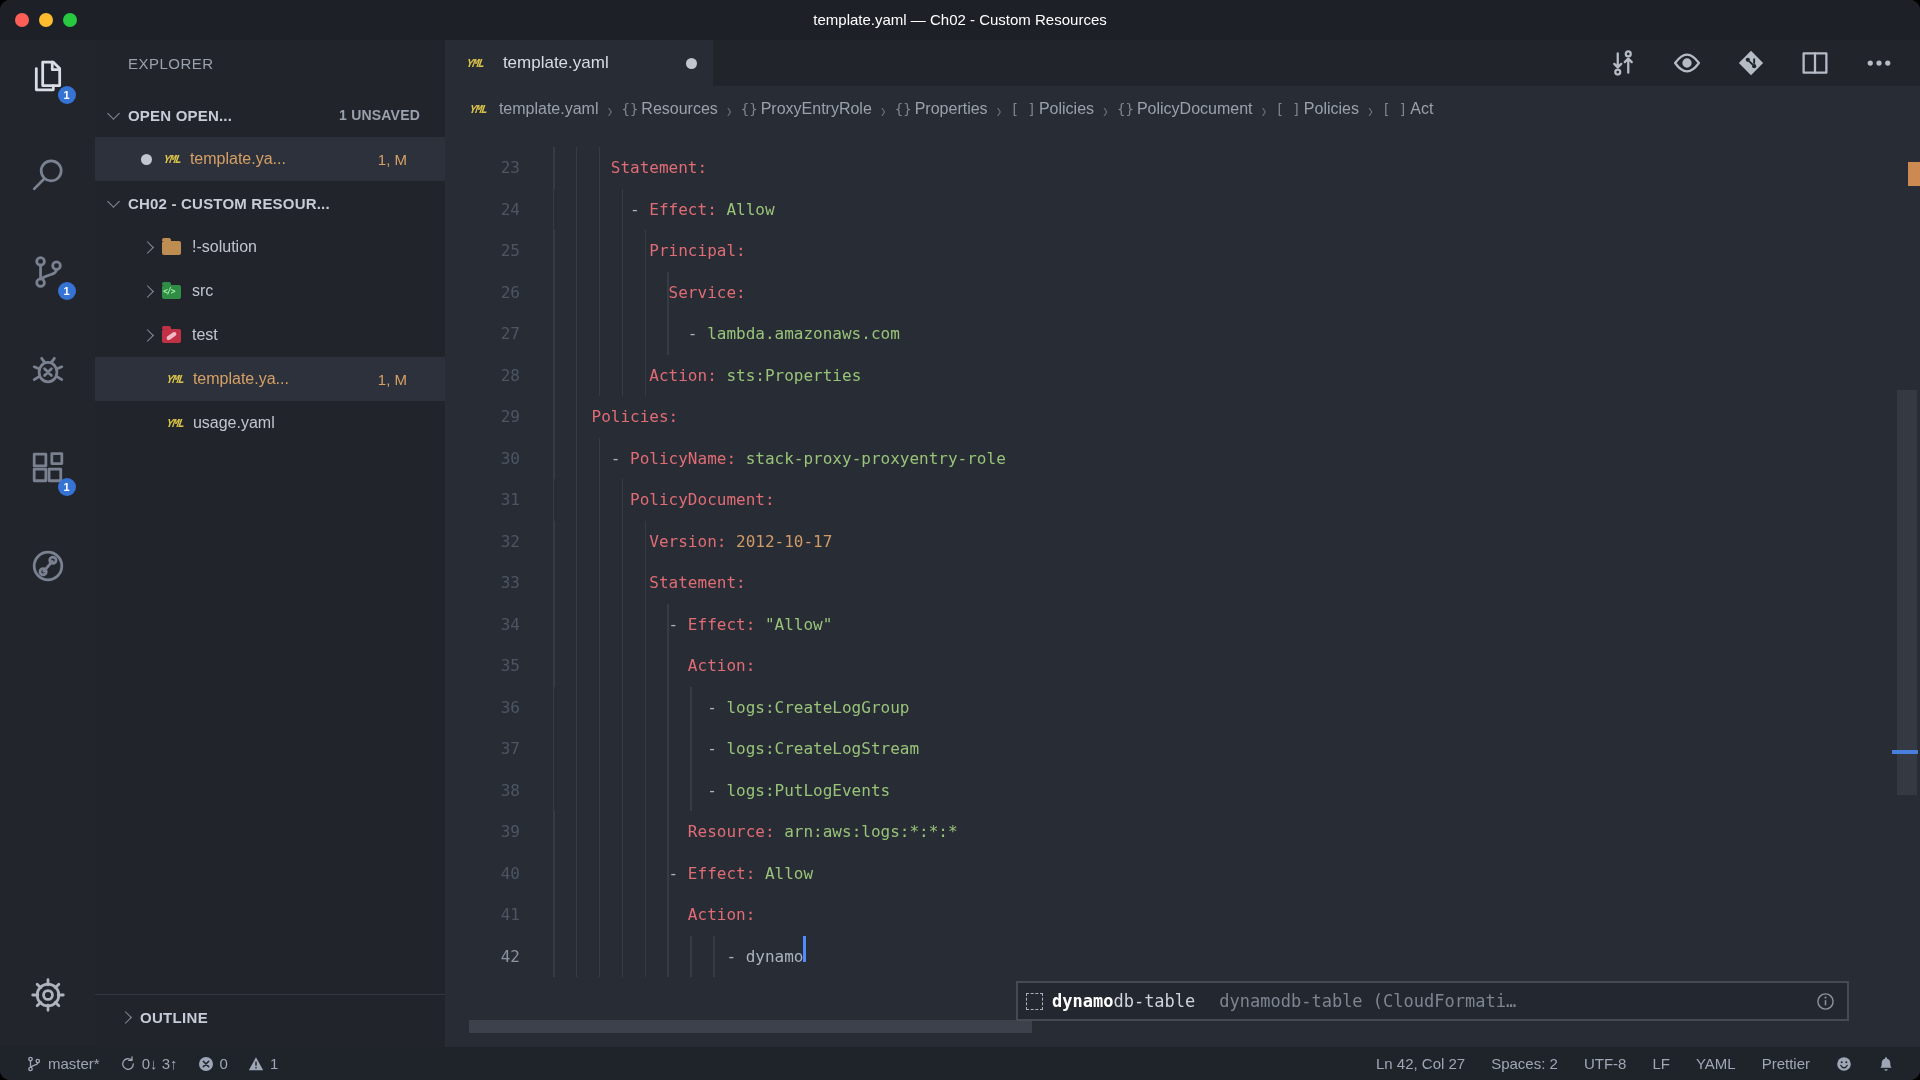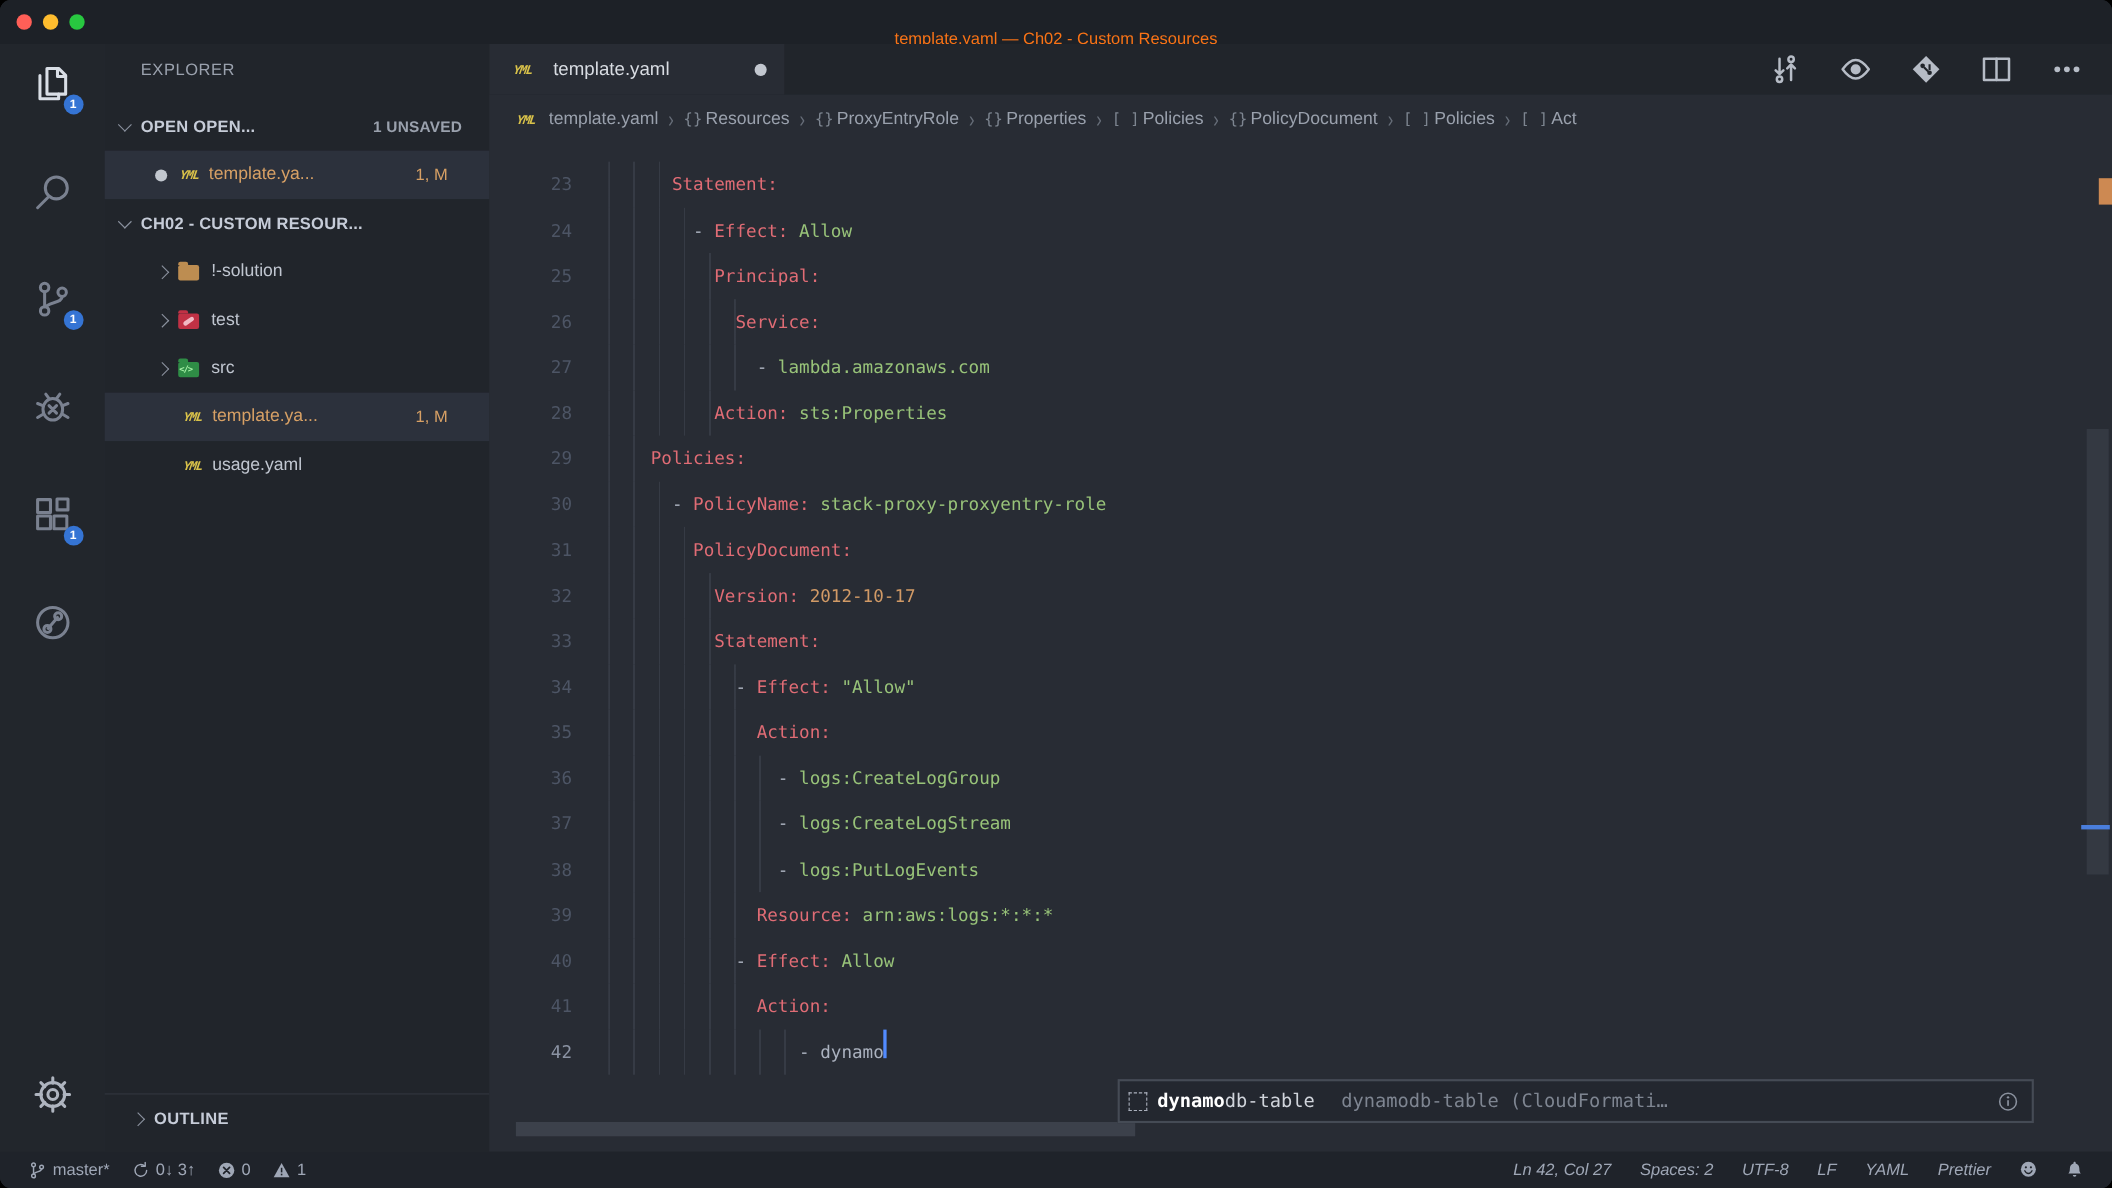--- a/index.html
+++ b/index.html
@@ -4,22 +4,22 @@
 <style>
   html,body{margin:0;padding:0;background:#000;}
   body{width:1920px;height:1080px;position:relative;font-family:"Liberation Sans",sans-serif;
        -webkit-font-smoothing:antialiased;}
   .window{position:absolute;inset:0;border-radius:10px;overflow:hidden;background:#282c34;}
 
   
   .titlebar{position:absolute;top:0;left:0;right:0;height:40px;background:#1d2127;}
   .lights{position:absolute;left:15px;top:13px;display:flex;gap:10px;}
   .light{width:14px;height:14px;border-radius:50%;}
-  .win-title{position:absolute;left:0;right:0;top:16px;height:40px;line-height:40px;text-align:center;
-             color:#f97316;font-size:15px;}
+  .win-title{position:absolute;left:0;right:0;top:0;height:40px;line-height:40px;text-align:center;
+             color:#ffffff;font-size:15px;}
 
   
   .main{position:absolute;top:40px;bottom:33px;left:0;right:0;display:flex;}
 
   
   .activitybar{width:95px;background:#22262c;position:relative;display:flex;flex-direction:column;
                align-items:center;padding-top:6px;gap:38px;box-sizing:border-box;flex:none;}
   .act-item{width:60px;height:60px;display:flex;align-items:center;justify-content:center;
             color:#7a8190;position:relative;cursor:pointer;}
   .act-item.active{color:#d9dee6;}
@@ -117,21 +117,21 @@
   .sg-rest{color:#d0d4db;}
   .sg-detail{color:#7e8591;margin-left:24px;flex:1;overflow:hidden;white-space:nowrap;}
   .sg-info{color:#8a919e;flex:none;margin-left:8px;display:flex;}
   .sg-info svg{width:19px;height:19px;}
 
   
   .statusbar{position:absolute;left:0;right:0;bottom:0;height:33px;background:#1f232a;
              display:flex;align-items:center;padding:0 26px;box-sizing:border-box;
              color:#9fa7b6;font-size:15px;}
   .sb-left{display:flex;align-items:center;gap:20px;}
-  .sb-right{margin-left:auto;display:flex;align-items:flex-start;gap:26px;font-style:italic;}
+  .sb-right{margin-left:auto;display:flex;align-items:flex-end;gap:26px;}
   .sb-item{display:flex;align-items:center;gap:6px;cursor:pointer;white-space:nowrap;}
   .sb-item svg{width:16px;height:16px;}
 </style>
 </head>
 <body>
 
 <div class="window">
 
   <div class="titlebar">
     <div class="lights">
@@ -220,27 +220,27 @@
             <span class="chev down"></span>
             <span>CH02 - CUSTOM RESOUR...</span>
           </div>
           <div class="row tree">
             <span class="chev right"></span>
             <span class="folder f-sol"></span>
             <span class="fname">!-solution</span>
           </div>
           <div class="row tree">
             <span class="chev right"></span>
+            <span class="folder f-src"></span>
+            <span class="fname">src</span>
+          </div>
+          <div class="row tree">
+            <span class="chev right"></span>
             <span class="folder f-test"></span>
             <span class="fname">test</span>
-          </div>
-          <div class="row tree">
-            <span class="chev right"></span>
-            <span class="folder f-src"></span>
-            <span class="fname">src</span>
           </div>
           <div class="row tree nofold selected">
             <span class="yml-ico">YML</span>
             <span class="fname mod">template.ya...</span>
             <span class="deco">1, M</span>
           </div>
           <div class="row tree nofold">
             <span class="yml-ico">YML</span>
             <span class="fname">usage.yaml</span>
           </div>

